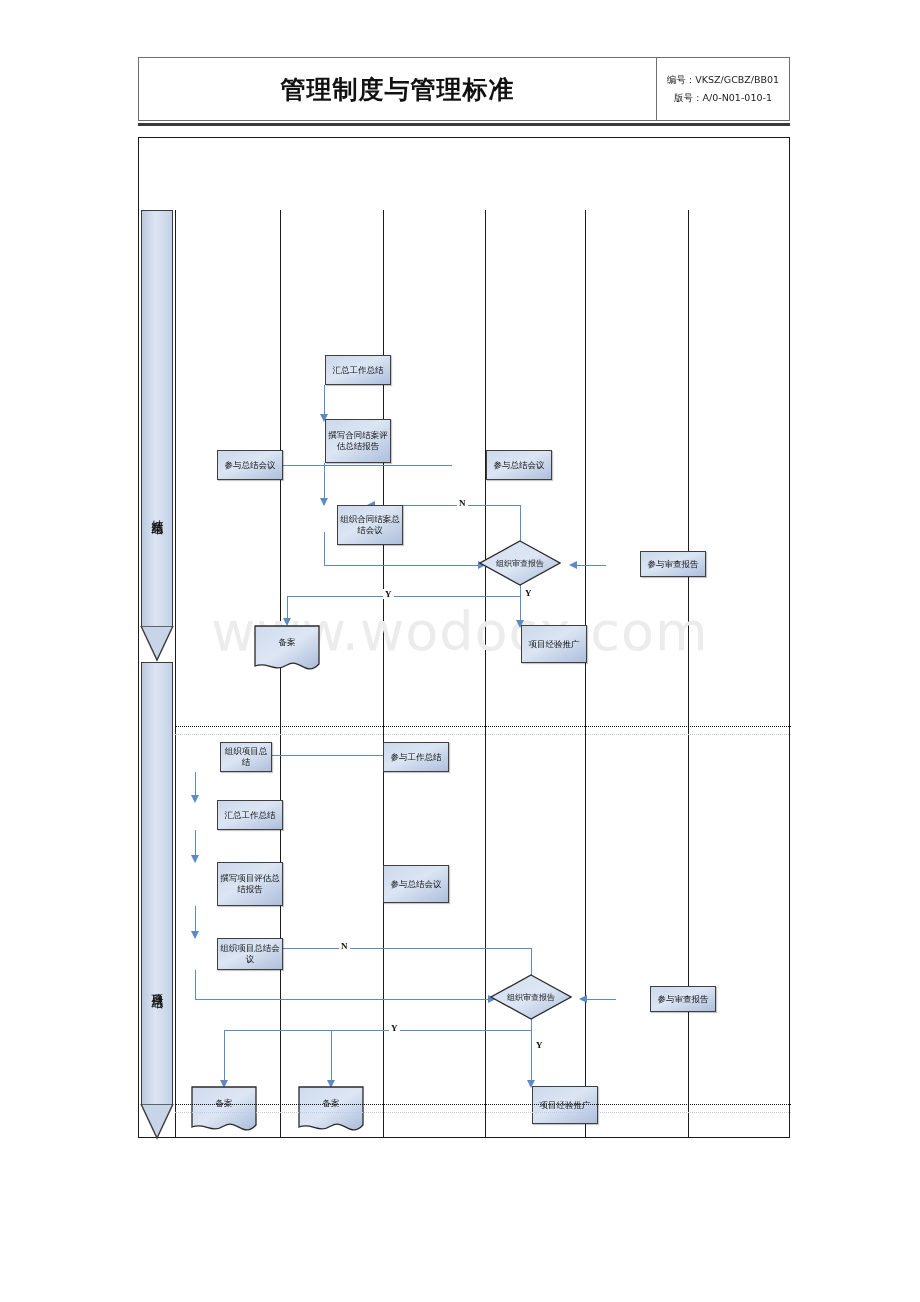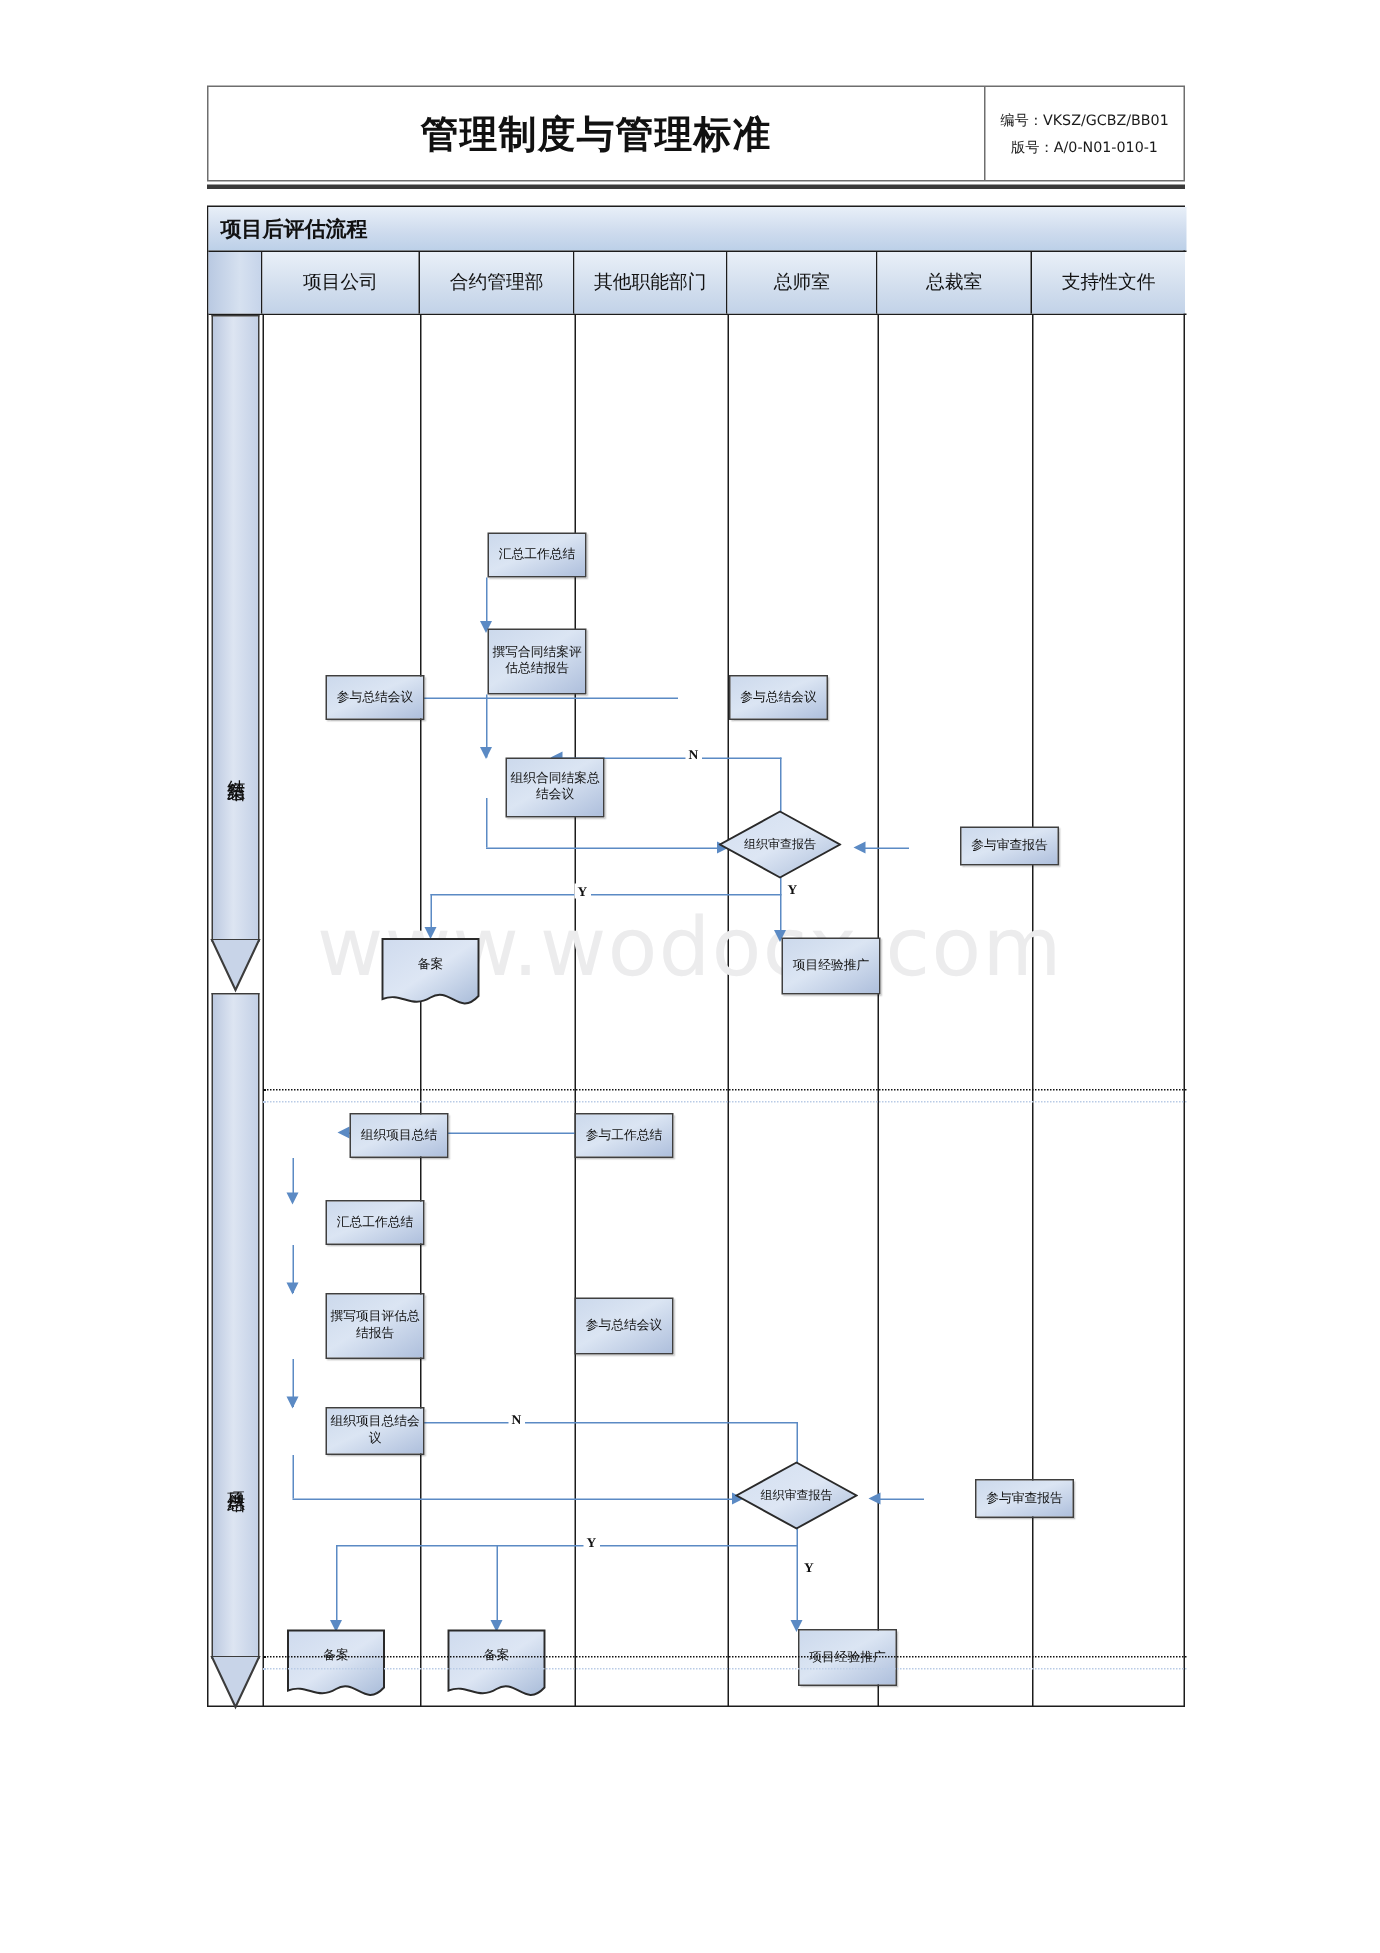--- a/index.html
+++ b/index.html
@@ -254,45 +254,21 @@
     <div class="hdr-cell" id="code-cell">
       <div class="code-line">编号：VKSZ/GCBZ/BB01</div>
       <div class="code-line">版号：A/0-N01-010-1</div>
     </div>
 
   </div>
   <div id="header-underline"></div>
 
   <div id="flow">
 
-    <div id="flow-title">
-      <span>项目后评估流程</span>
-    </div>
-
-    <div id="col-head">
-      <div id="head-spacer"></div>
-      <div class="col-h" style="width:105px">
-          <span>项目公司</span>
-        </div>
-      <div class="col-h" style="width:103px">
-          <span>合约管理部</span>
-        </div>
-      <div class="col-h" style="width:102px">
-          <span>其他职能部门</span>
-        </div>
-      <div class="col-h" style="width:100px">
-          <span>总师室</span>
-        </div>
-      <div class="col-h" style="width:103px">
-          <span>总裁室</span>
-        </div>
-      <div class="col-h" style="width:102px">
-          <span>支持性文件</span>
-        </div>
-    </div>
+
 
     <div id="body-area">
 
       <div class="vrule" style="left:36px"></div>
       <div class="vrule" style="left:141px"></div>
       <div class="vrule" style="left:244px"></div>
       <div class="vrule" style="left:346px"></div>
       <div class="vrule" style="left:446px"></div>
       <div class="vrule" style="left:549px"></div>
 
@@ -426,21 +402,21 @@
       <div class="arw down" style="left:388px; top:870px"></div>
       <div class="lbl" style="left:395px; top:830px">Y</div>
 
       <div class="ln h" style="left:85px; top:820px; width:308px"></div>
       <div class="ln v" style="left:85px; top:820px; height:55px"></div>
       <div class="arw down" style="left:81px; top:870px"></div>
       <div class="ln v" style="left:192px; top:820px; height:55px"></div>
       <div class="arw down" style="left:188px; top:870px"></div>
       <div class="lbl" style="left:250px; top:813px">Y</div>
 
-      <div class="node" style="left:60px; top:532px; width:66px; height:30px">
+      <div class="node" style="left:47px; top:532px; width:52px; height:30px">
         <span>组织项目总结</span>
       </div>
       <div class="node" style="left:210px; top:532px; width:66px; height:30px">
         <span>参与工作总结</span>
       </div>
       <div class="node" style="left:44px; top:590px; width:66px; height:30px">
         <span>汇总工作总结</span>
       </div>
       <div class="node" style="left:44px; top:652px; width:66px; height:44px">
         <span>撰写项目评估总结报告</span>

